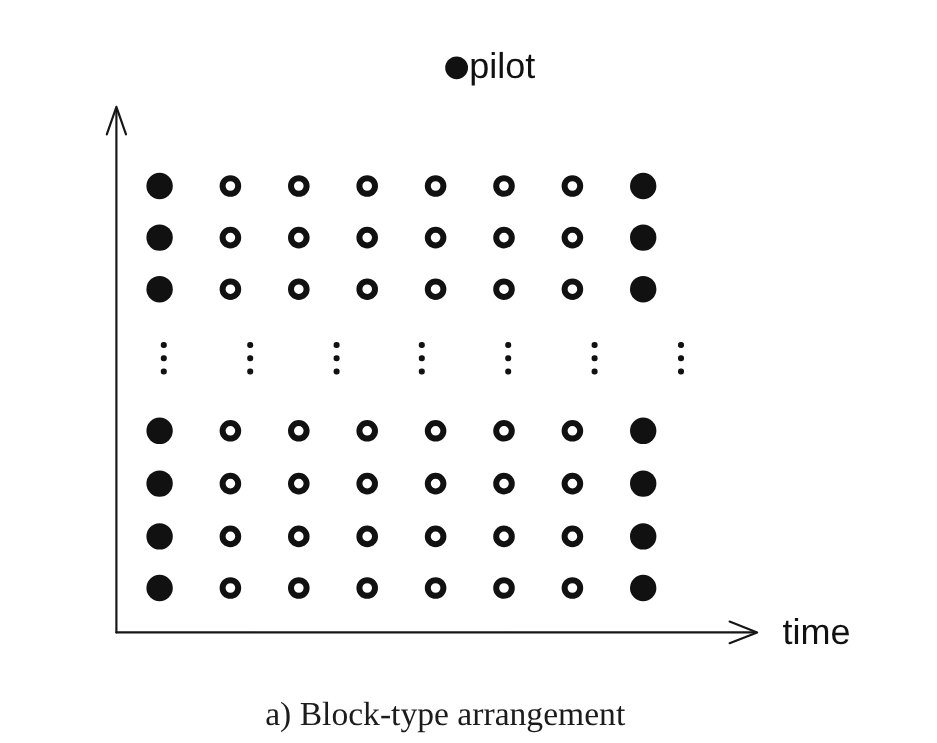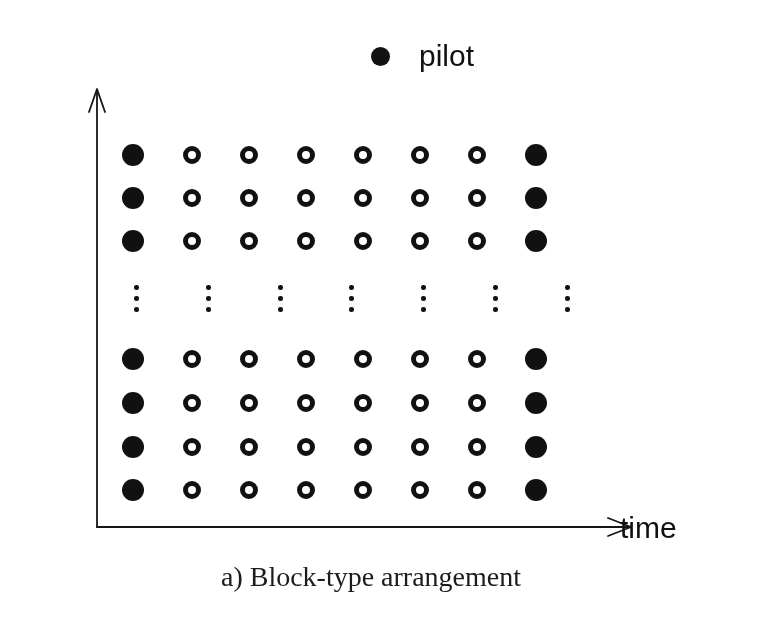--- a/index.html
+++ b/index.html
@@ -10,29 +10,29 @@
     overflow:hidden;
     font-family:"Liberation Sans", sans-serif;
     color:#111111;
   }
   
   .freq-label{
     position:absolute;left:27px;top:44px;
     font-size:30px;line-height:1.1;
   }
   .time-label{
-    position:absolute;left:620px;top:511px;
+    position:absolute;left:652px;top:511px;
     font-size:30px;line-height:1.1;
   }
   
   .legend{
     position:absolute;left:369px;top:40px;
     display:flex;flex-direction:column;row-gap:8px;
   }
-  .legend-row{display:flex;align-items:center;column-gap:28px;height:32px;}
+  .legend-row{display:flex;align-items:center;height:32px;}
   .legend-cell{width:22px;height:22px;display:flex;align-items:center;justify-content:center;}
   .legend-label{font-size:30px;line-height:1;}
   .sym-filled-circle{width:19px;height:19px;background:#111;border-radius:50%;}
   .sym-open-circle{width:7px;height:7px;border:4.5px solid #111;border-radius:50%;background:#fff;}
   
   .grid-row{
     position:absolute;left:122px;width:425px;height:22px;
     display:flex;justify-content:space-between;align-items:center;
   }
   .ellipsis-row{left:134px;width:436px;height:28px;}
@@ -41,21 +41,21 @@
   .row-4{top:348px}.row-5{top:392px}.row-6{top:436px}.row-7{top:479px}
   .dot{display:block;border-radius:50%;}
   .dot.pilot{width:22px;height:22px;background:#111;}
   .dot.data{width:8px;height:8px;border:5px solid #111;background:#fff;}
   .vdots{display:flex;flex-direction:column;justify-content:space-between;height:27px;width:5px;}
   .vdots i{display:block;width:5px;height:5px;background:#111;border-radius:45%;}
   
   .axes{position:absolute;left:0;top:0;}
   
   .caption{
-    position:absolute;left:97px;top:561px;width:548px;
+    position:absolute;left:97px;top:580px;width:548px;
     text-align:center;
     font-family:"Liberation Serif", serif;
     font-size:28px;line-height:1.15;color:#1c1c1c;
   }
 </style>
 </head>
 <body>
 
 <div class="canvas">
 

